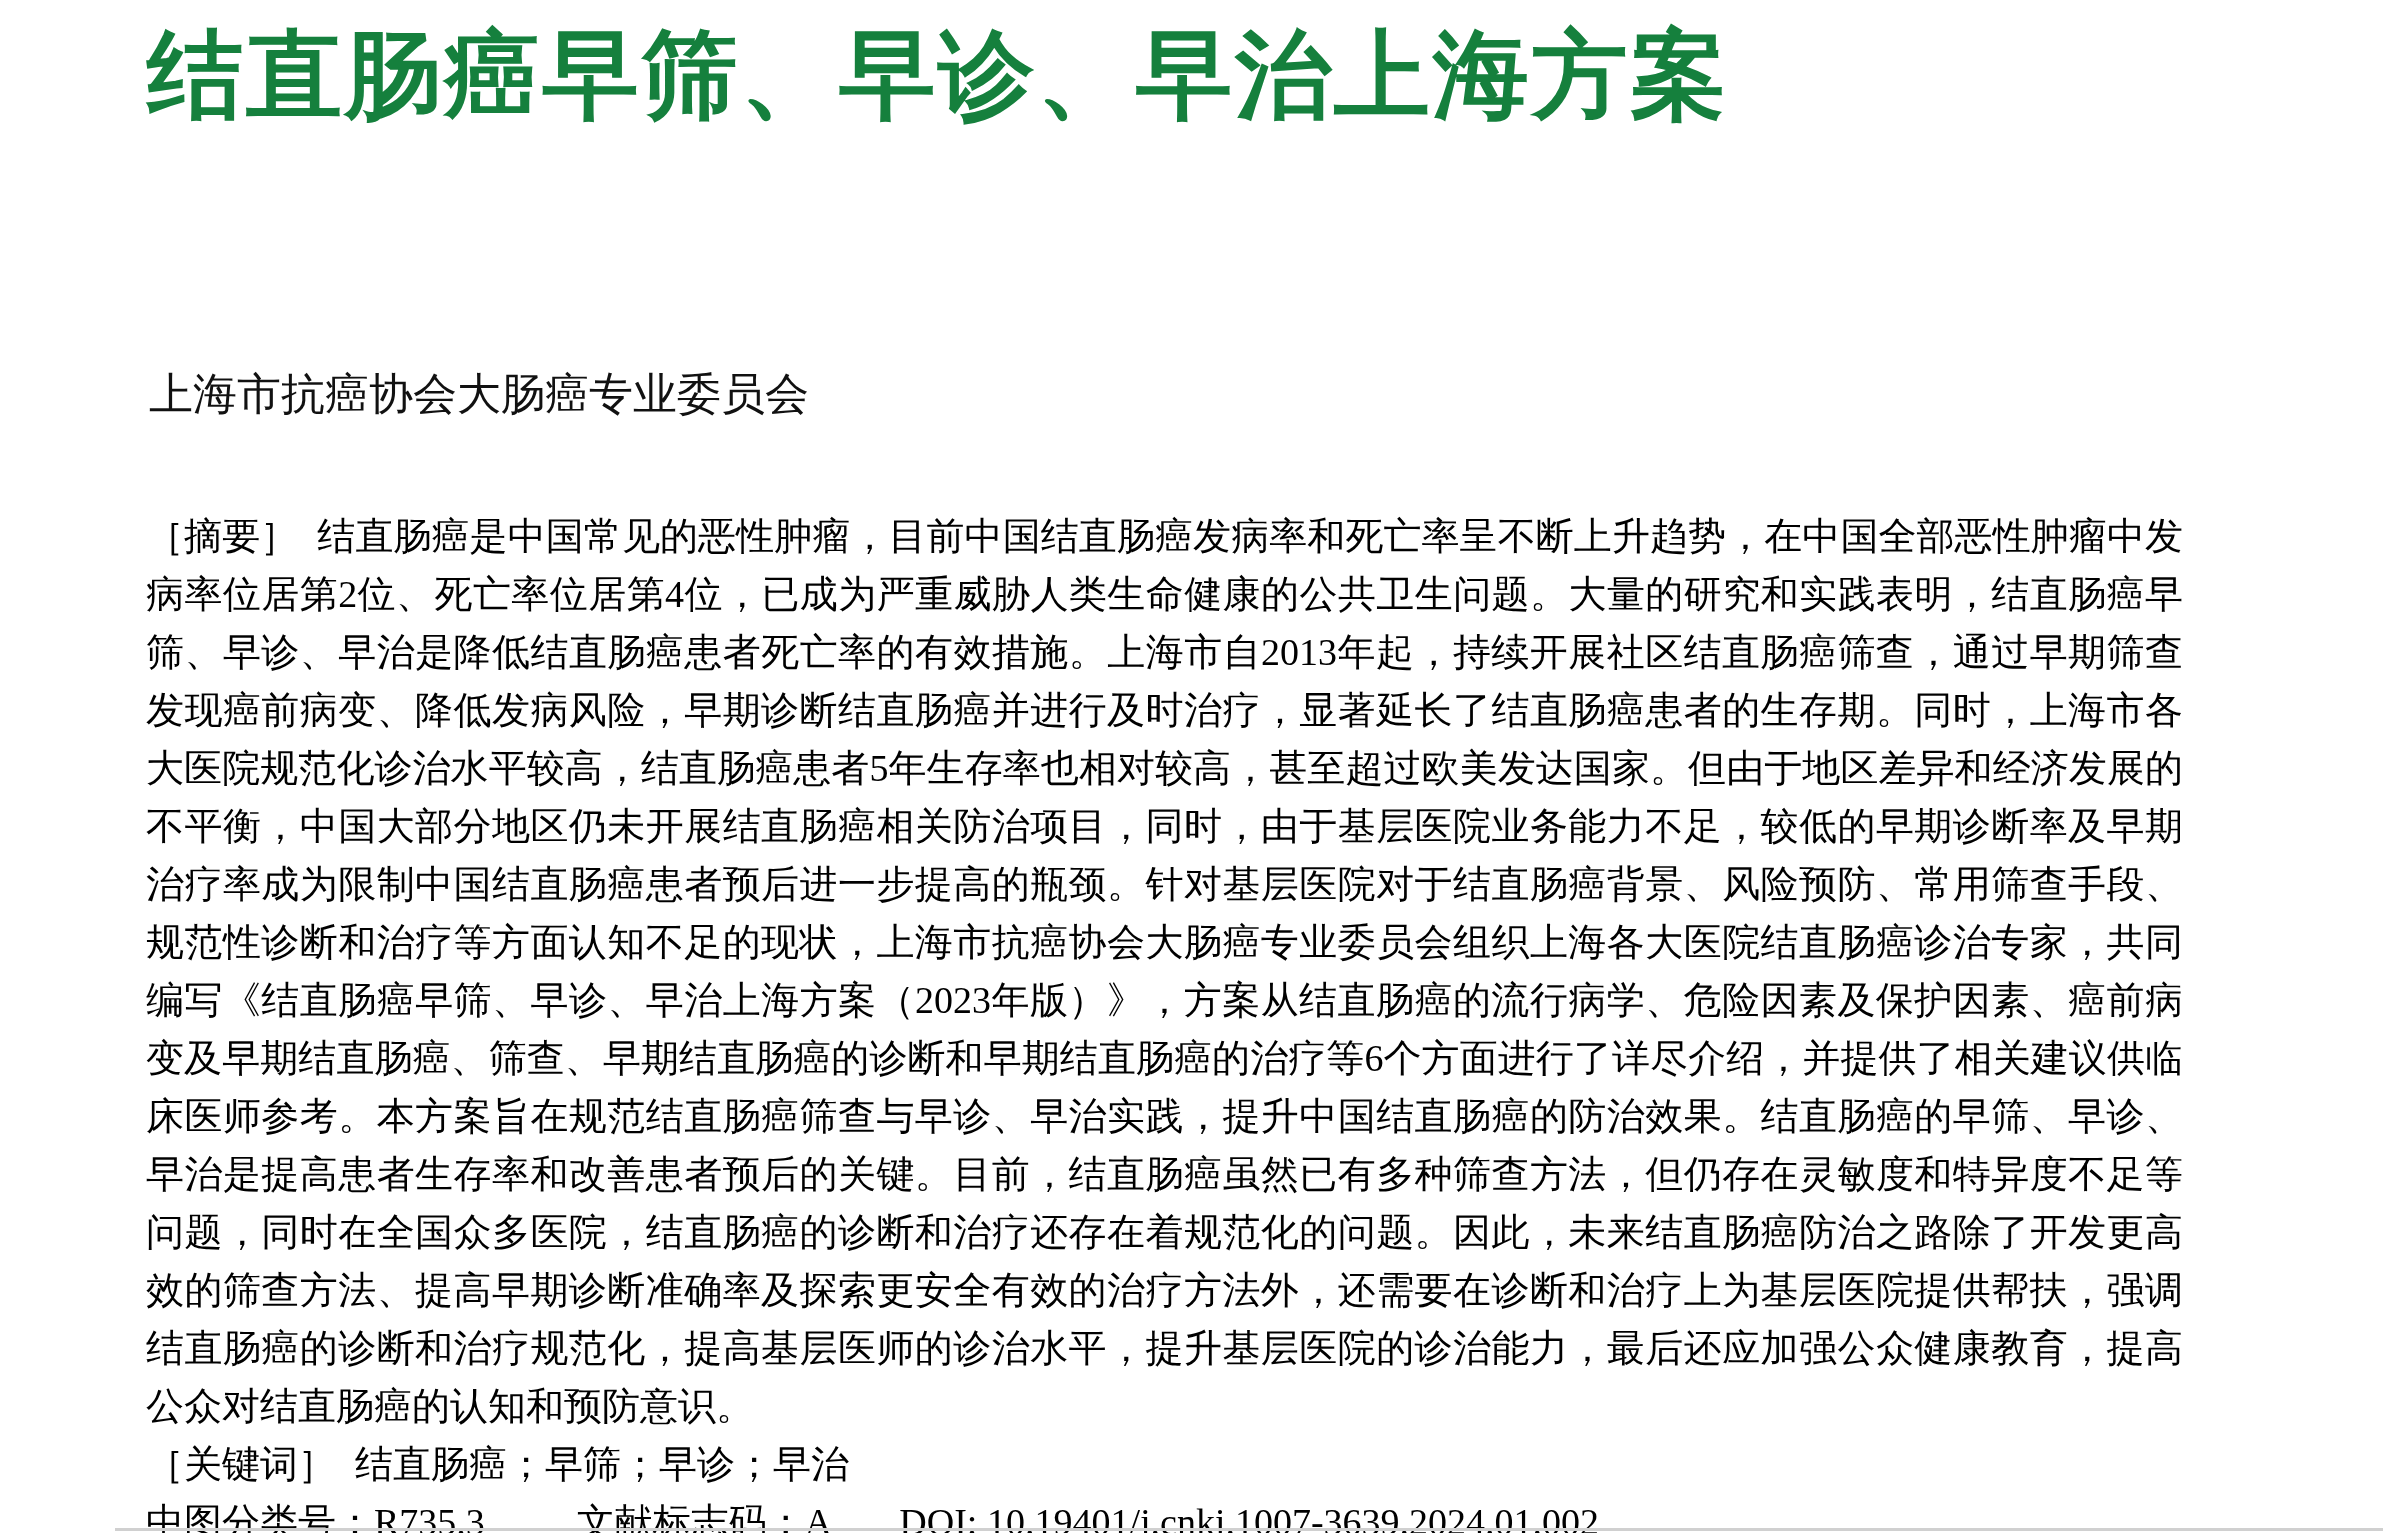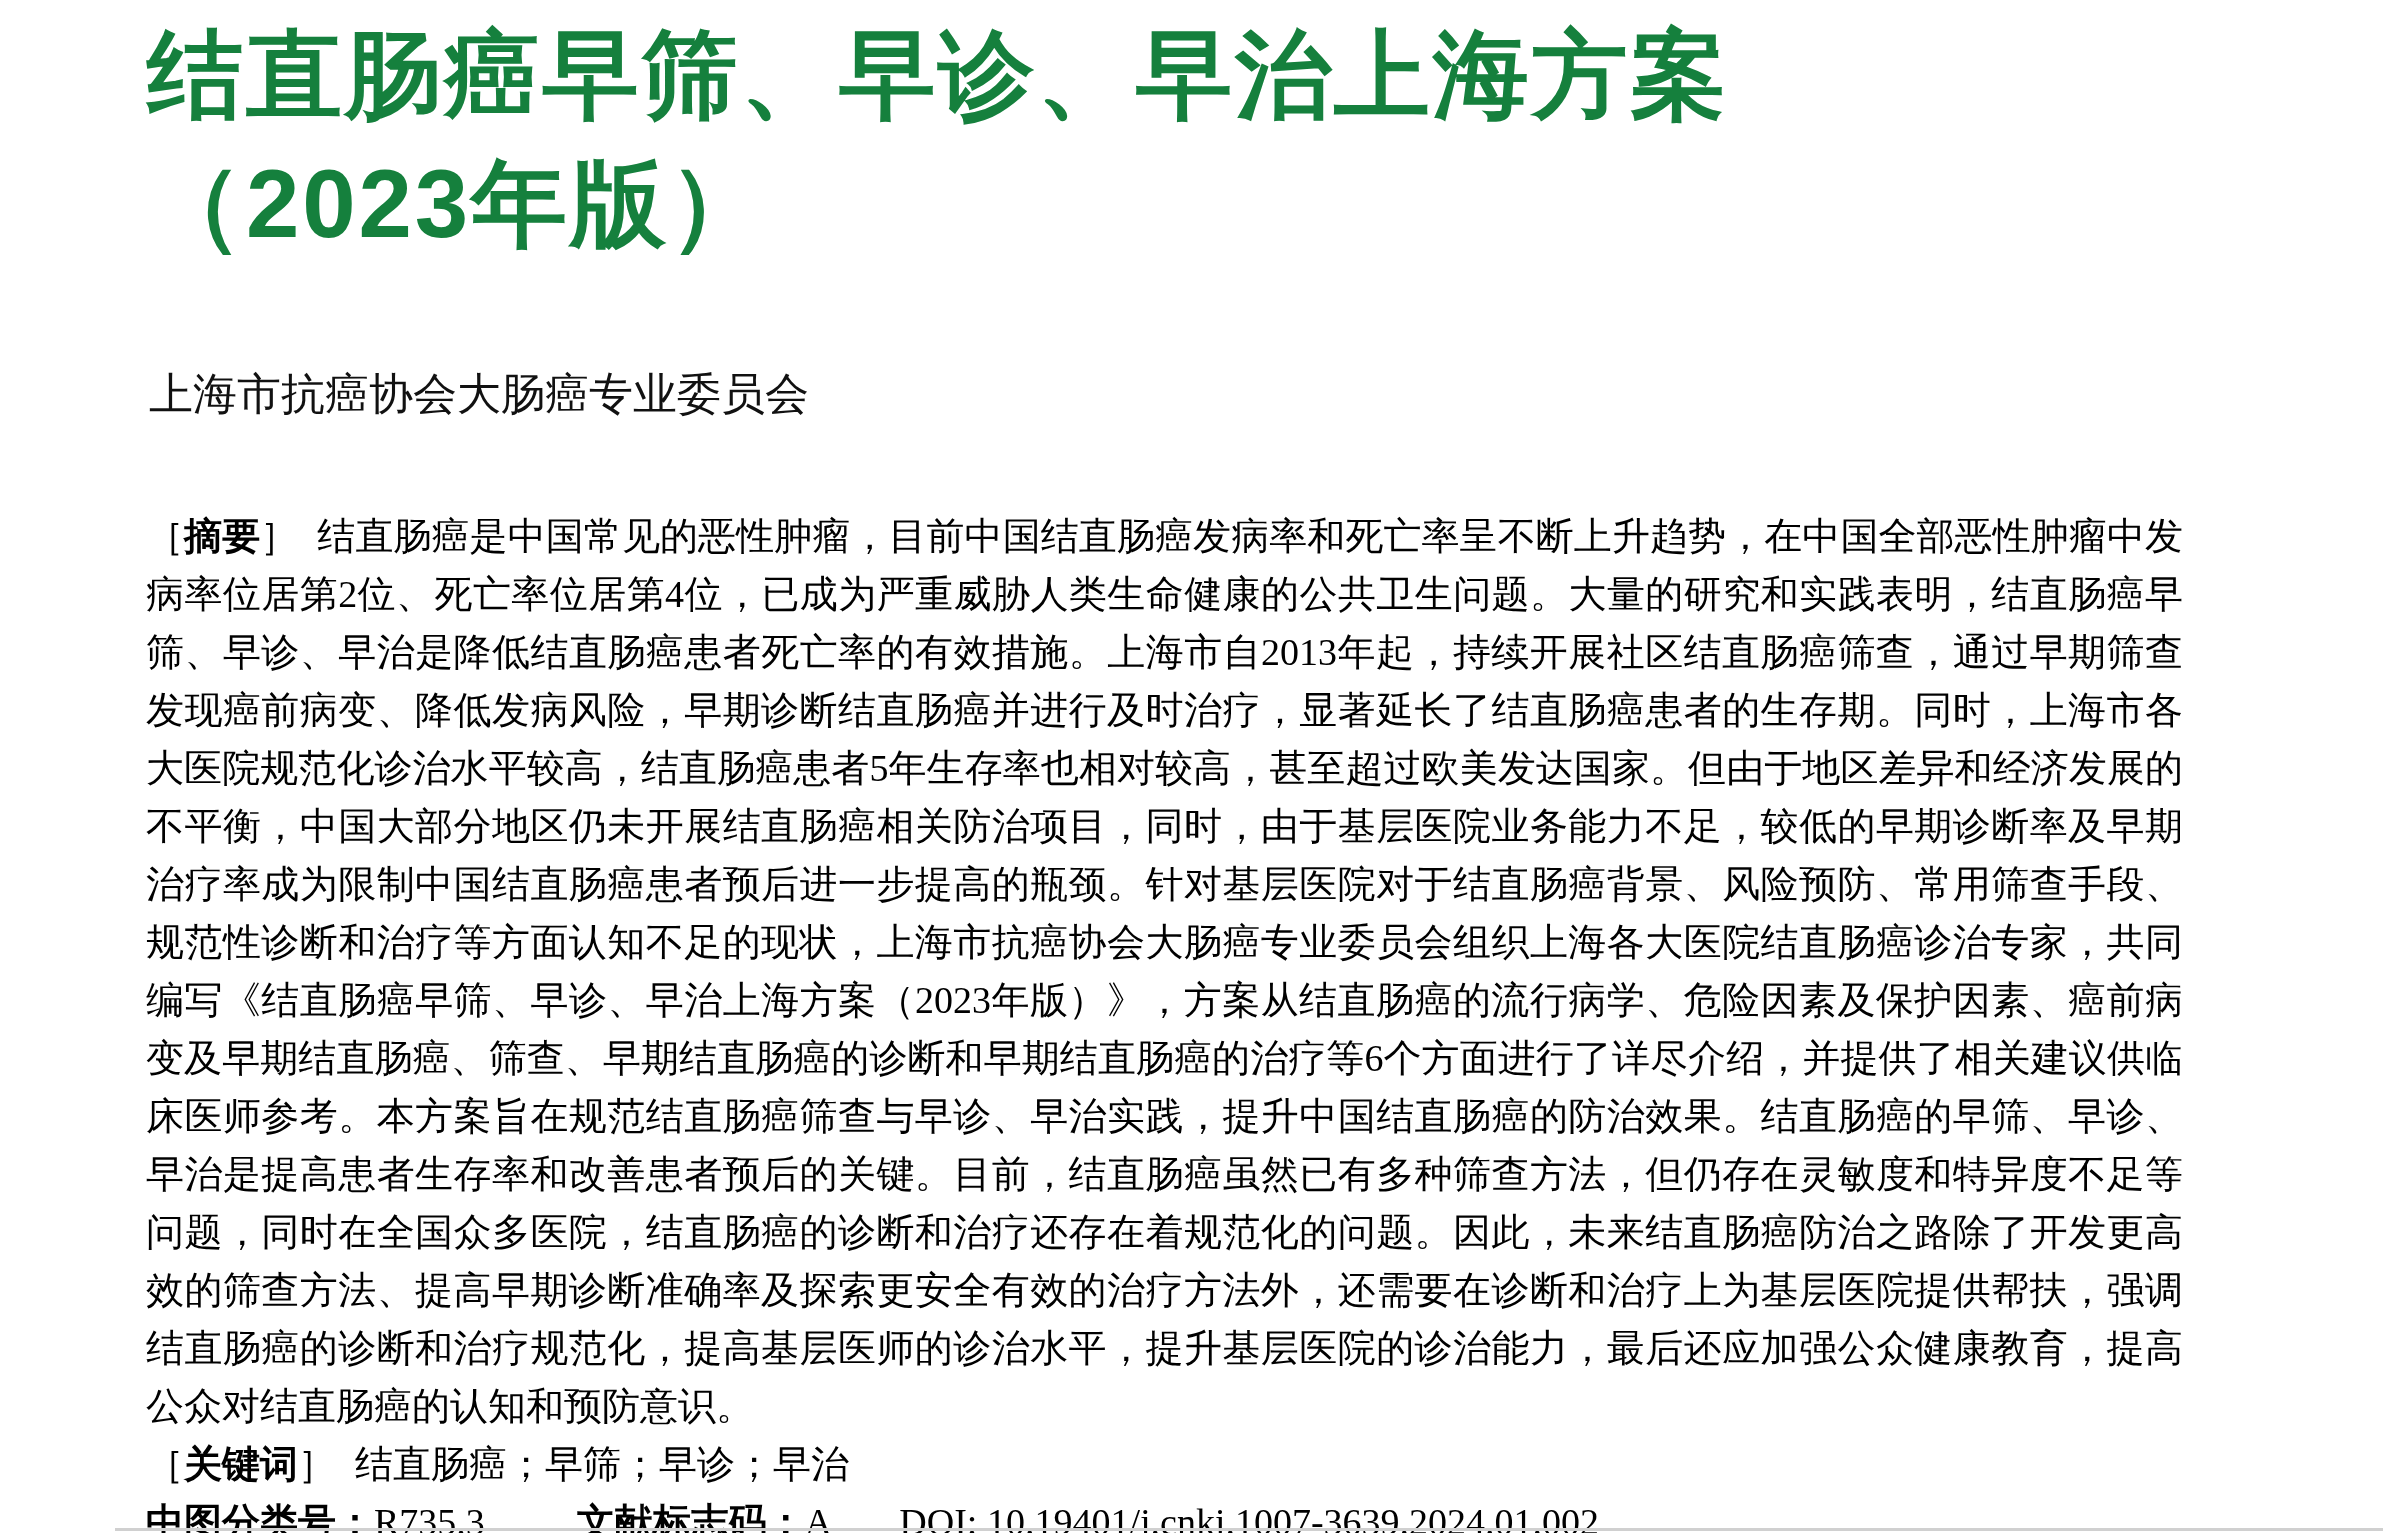--- a/index.html
+++ b/index.html
@@ -51,21 +51,21 @@
   .abstract {
     text-align: justify;
     text-justify: inter-ideograph;
   }
   .keywords, .classification {
     text-align: left;
     white-space: nowrap;
   }
   .hei-label {
     font-family: "Liberation Sans", "DejaVu Sans", sans-serif;
-    font-weight: 700;
+    font-weight: 400;
   }
   .bracket { font-family: "Liberation Serif", "DejaVu Serif", serif; }
   .bracket-close { margin-right: 19px; }
   .latin { font-family: "Liberation Serif", "DejaVu Serif", serif; }
   .seg { display: inline; }
   .seg-clc { margin-right: 92px; }
   .seg-doc { margin-right: 67px; }
   
   .bottom-divider {
     position: absolute;
@@ -76,21 +76,20 @@
     background: #d0d0d0;
   }
 </style>
 </head>
 <body>
 
 <div class="page">
 
   <h1 class="title">
     <span class="title-line">结直肠癌早筛、早诊、早治上海方案</span>
-    <span class="title-line">（2023年版）</span>
   </h1>
 
   <div class="author">上海市抗癌协会大肠癌专业委员会</div>
 
   <section class="front">
 
     <p class="abstract"><span class="bracket">［</span><span class="hei-label">摘要</span><span class="bracket bracket-close">］</span><span>结直肠癌是中国常见的恶性肿瘤，目前中国结直肠癌发病率和死亡率呈不断上升趋势，在中国全部恶性肿瘤中发病率位居第2位、死亡率位居第4位，已成为严重威胁人类生命健康的公共卫生问题。大量的研究和实践表明，结直肠癌早筛、早诊、早治是降低结直肠癌患者死亡率的有效措施。上海市自2013年起，持续开展社区结直肠癌筛查，通过早期筛查发现癌前病变、降低发病风险，早期诊断结直肠癌并进行及时治疗，显著延长了结直肠癌患者的生存期。同时，上海市各大医院规范化诊治水平较高，结直肠癌患者5年生存率也相对较高，甚至超过欧美发达国家。但由于地区差异和经济发展的不平衡，中国大部分地区仍未开展结直肠癌相关防治项目，同时，由于基层医院业务能力不足，较低的早期诊断率及早期治疗率成为限制中国结直肠癌患者预后进一步提高的瓶颈。针对基层医院对于结直肠癌背景、风险预防、常用筛查手段、规范性诊断和治疗等方面认知不足的现状，上海市抗癌协会大肠癌专业委员会组织上海各大医院结直肠癌诊治专家，共同编写《结直肠癌早筛、早诊、早治上海方案（2023年版）》，方案从结直肠癌的流行病学、危险因素及保护因素、癌前病变及早期结直肠癌、筛查、早期结直肠癌的诊断和早期结直肠癌的治疗等6个方面进行了详尽介绍，并提供了相关建议供临床医师参考。本方案旨在规范结直肠癌筛查与早诊、早治实践，提升中国结直肠癌的防治效果。结直肠癌的早筛、早诊、早治是提高患者生存率和改善患者预后的关键。目前，结直肠癌虽然已有多种筛查方法，但仍存在灵敏度和特异度不足等问题，同时在全国众多医院，结直肠癌的诊断和治疗还存在着规范化的问题。因此，未来结直肠癌防治之路除了开发更高效的筛查方法、提高早期诊断准确率及探索更安全有效的治疗方法外，还需要在诊断和治疗上为基层医院提供帮扶，强调结直肠癌的诊断和治疗规范化，提高基层医师的诊治水平，提升基层医院的诊治能力，最后还应加强公众健康教育，提高公众对结直肠癌的认知和预防意识。</span></p>
 
     <p class="keywords"><span class="bracket">［</span><span class="hei-label">关键词</span><span class="bracket bracket-close">］</span><span>结直肠癌；早筛；早诊；早治</span></p>
 

